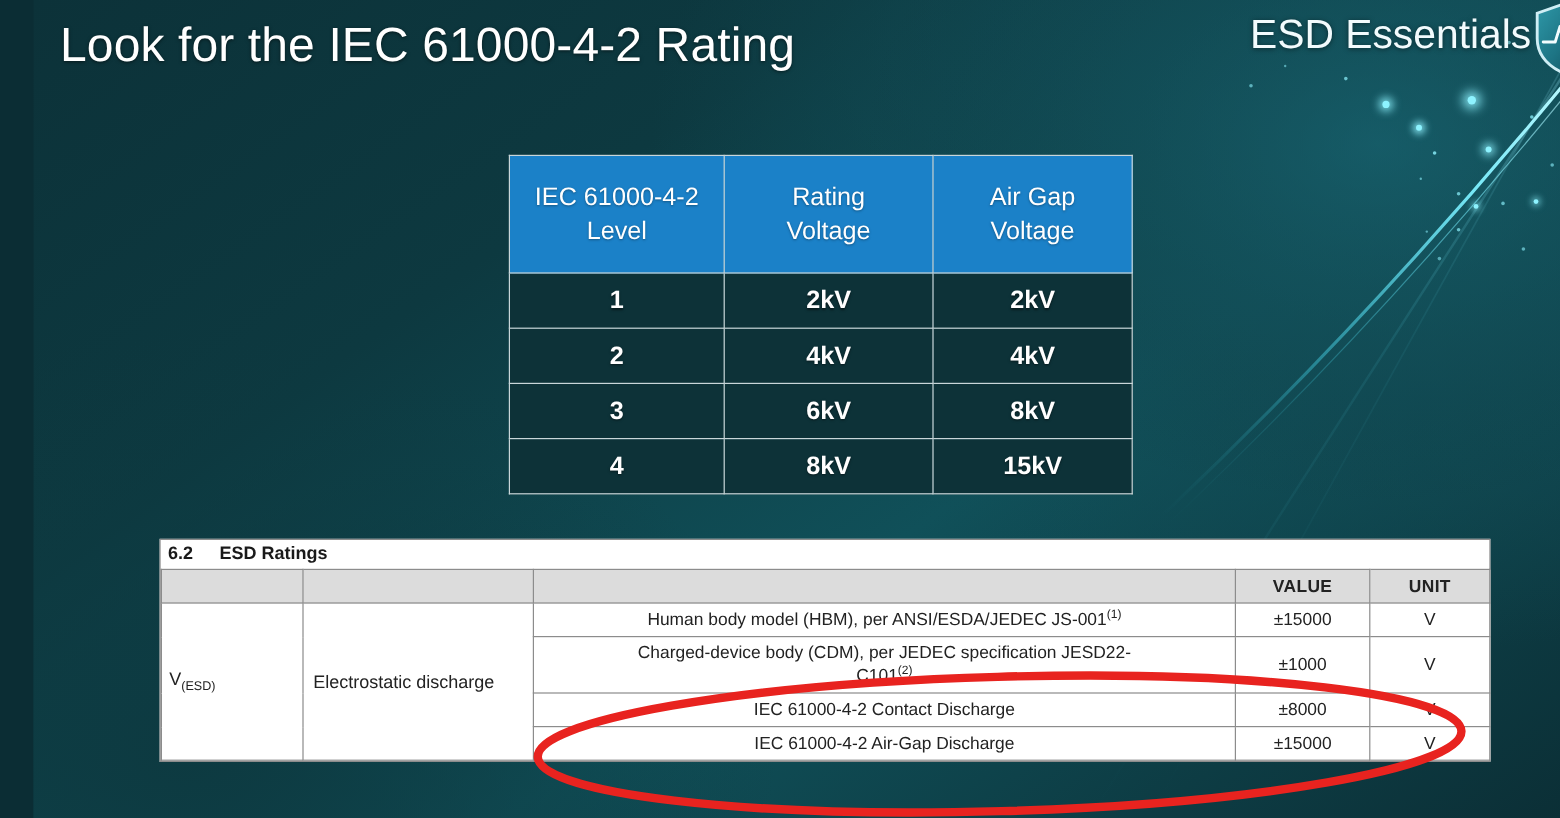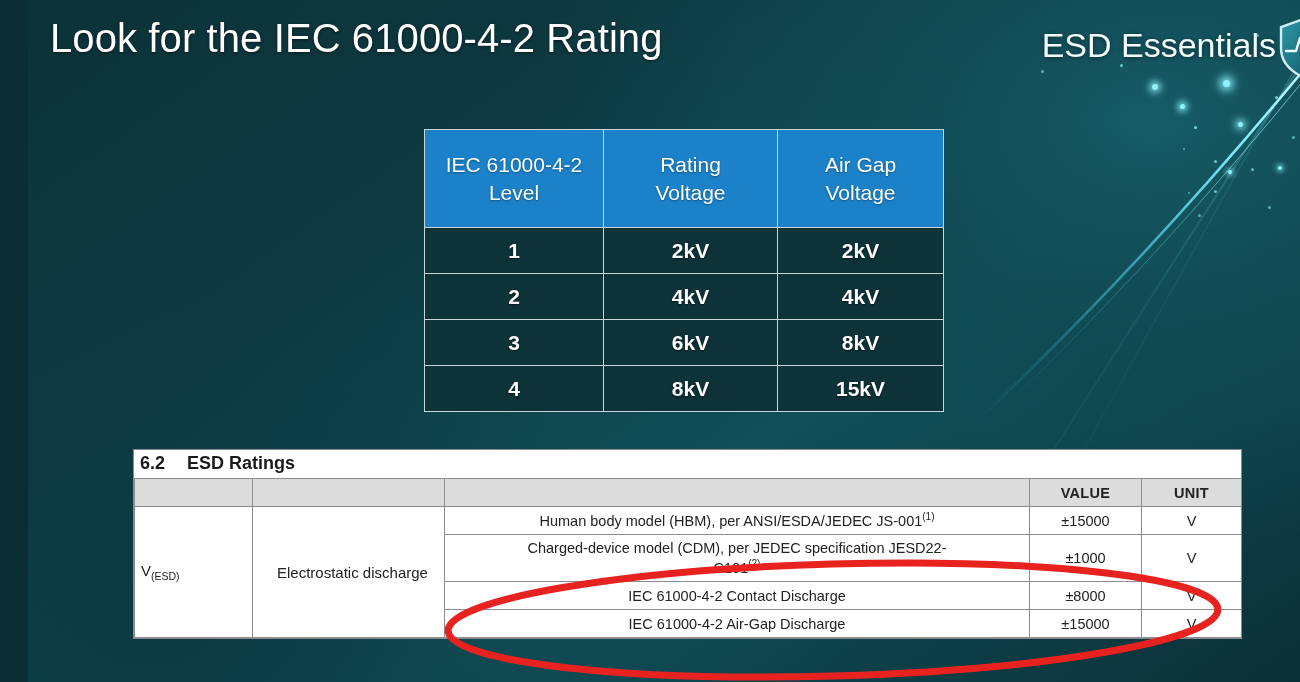--- a/index.html
+++ b/index.html
@@ -51,21 +51,21 @@
     font-weight: 400;
     color: #ffffff;
     letter-spacing: 0.1px;
     text-shadow: 0 1px 3px rgba(0,0,0,0.55);
     white-space: nowrap;
   }
 
   .brand {
     position: absolute;
     right: 52px;
-    top: 26px;
+    top: 10px;
     display: flex;
     align-items: center;
     gap: 8px;
   }
   .brand-text {
     font-size: 34px;
     font-weight: 400;
     color: #f2fbfd;
     text-shadow: 0 1px 4px rgba(0,0,0,0.5);
     white-space: nowrap;
@@ -122,21 +122,21 @@
     background: #ffffff;
     border: 1px solid #8c8c8c;
     font-family: "Liberation Sans", sans-serif;
   }
   .ds-section {
     display: flex;
     align-items: center;
     gap: 22px;
     padding: 3px 0 4px 6px;
     background: #ffffff;
-    font-size: 18px;
+    font-size: 15px;
     font-weight: bold;
     color: #1a1a1a;
   }
   .ds-table {
     width: 100%;
     border-collapse: collapse;
     table-layout: fixed;
   }
   .ds-table th,
   .ds-table td {
@@ -165,21 +165,21 @@
     line-height: 1.28;
   }
   .ds-table td.val,
   .ds-table td.unit {
     text-align: center;
     font-size: 14.5px;
   }
   .ds-table td.sym,
   .ds-table td.param {
     text-align: left;
-    padding-left: 24px;
+    padding-left: 8px;
     vertical-align: middle;
     font-size: 15px;
   }
   .ds-table td.sym { padding-left: 6px; }
   .row-h1 { height: 28px; }
   .row-h2 { height: 44px; }
 
   sup { font-size: 10px; vertical-align: super; }
   sub { font-size: 10.5px; vertical-align: sub; }
 
@@ -353,21 +353,21 @@
           </td>
           <td class="param" rowspan="4">Electrostatic discharge</td>
           <td class="desc row-h1">
             <span>Human body model (HBM), per ANSI/ESDA/JEDEC JS-001</span><sup>(1)</sup>
           </td>
           <td class="val">±15000</td>
           <td class="unit">V</td>
         </tr>
         <tr>
           <td class="desc row-h2">
-            <span>Charged-device model (CDM), per JEDEC specification JESD22-</span><br>
+            <span>Charged-device body (CDM), per JEDEC specification JESD22-</span><br>
             <span>C101</span><sup>(2)</sup>
           </td>
           <td class="val">±1000</td>
           <td class="unit">V</td>
         </tr>
         <tr>
           <td class="desc row-h1">IEC 61000-4-2 Contact Discharge</td>
           <td class="val">±8000</td>
           <td class="unit">V</td>
         </tr>

